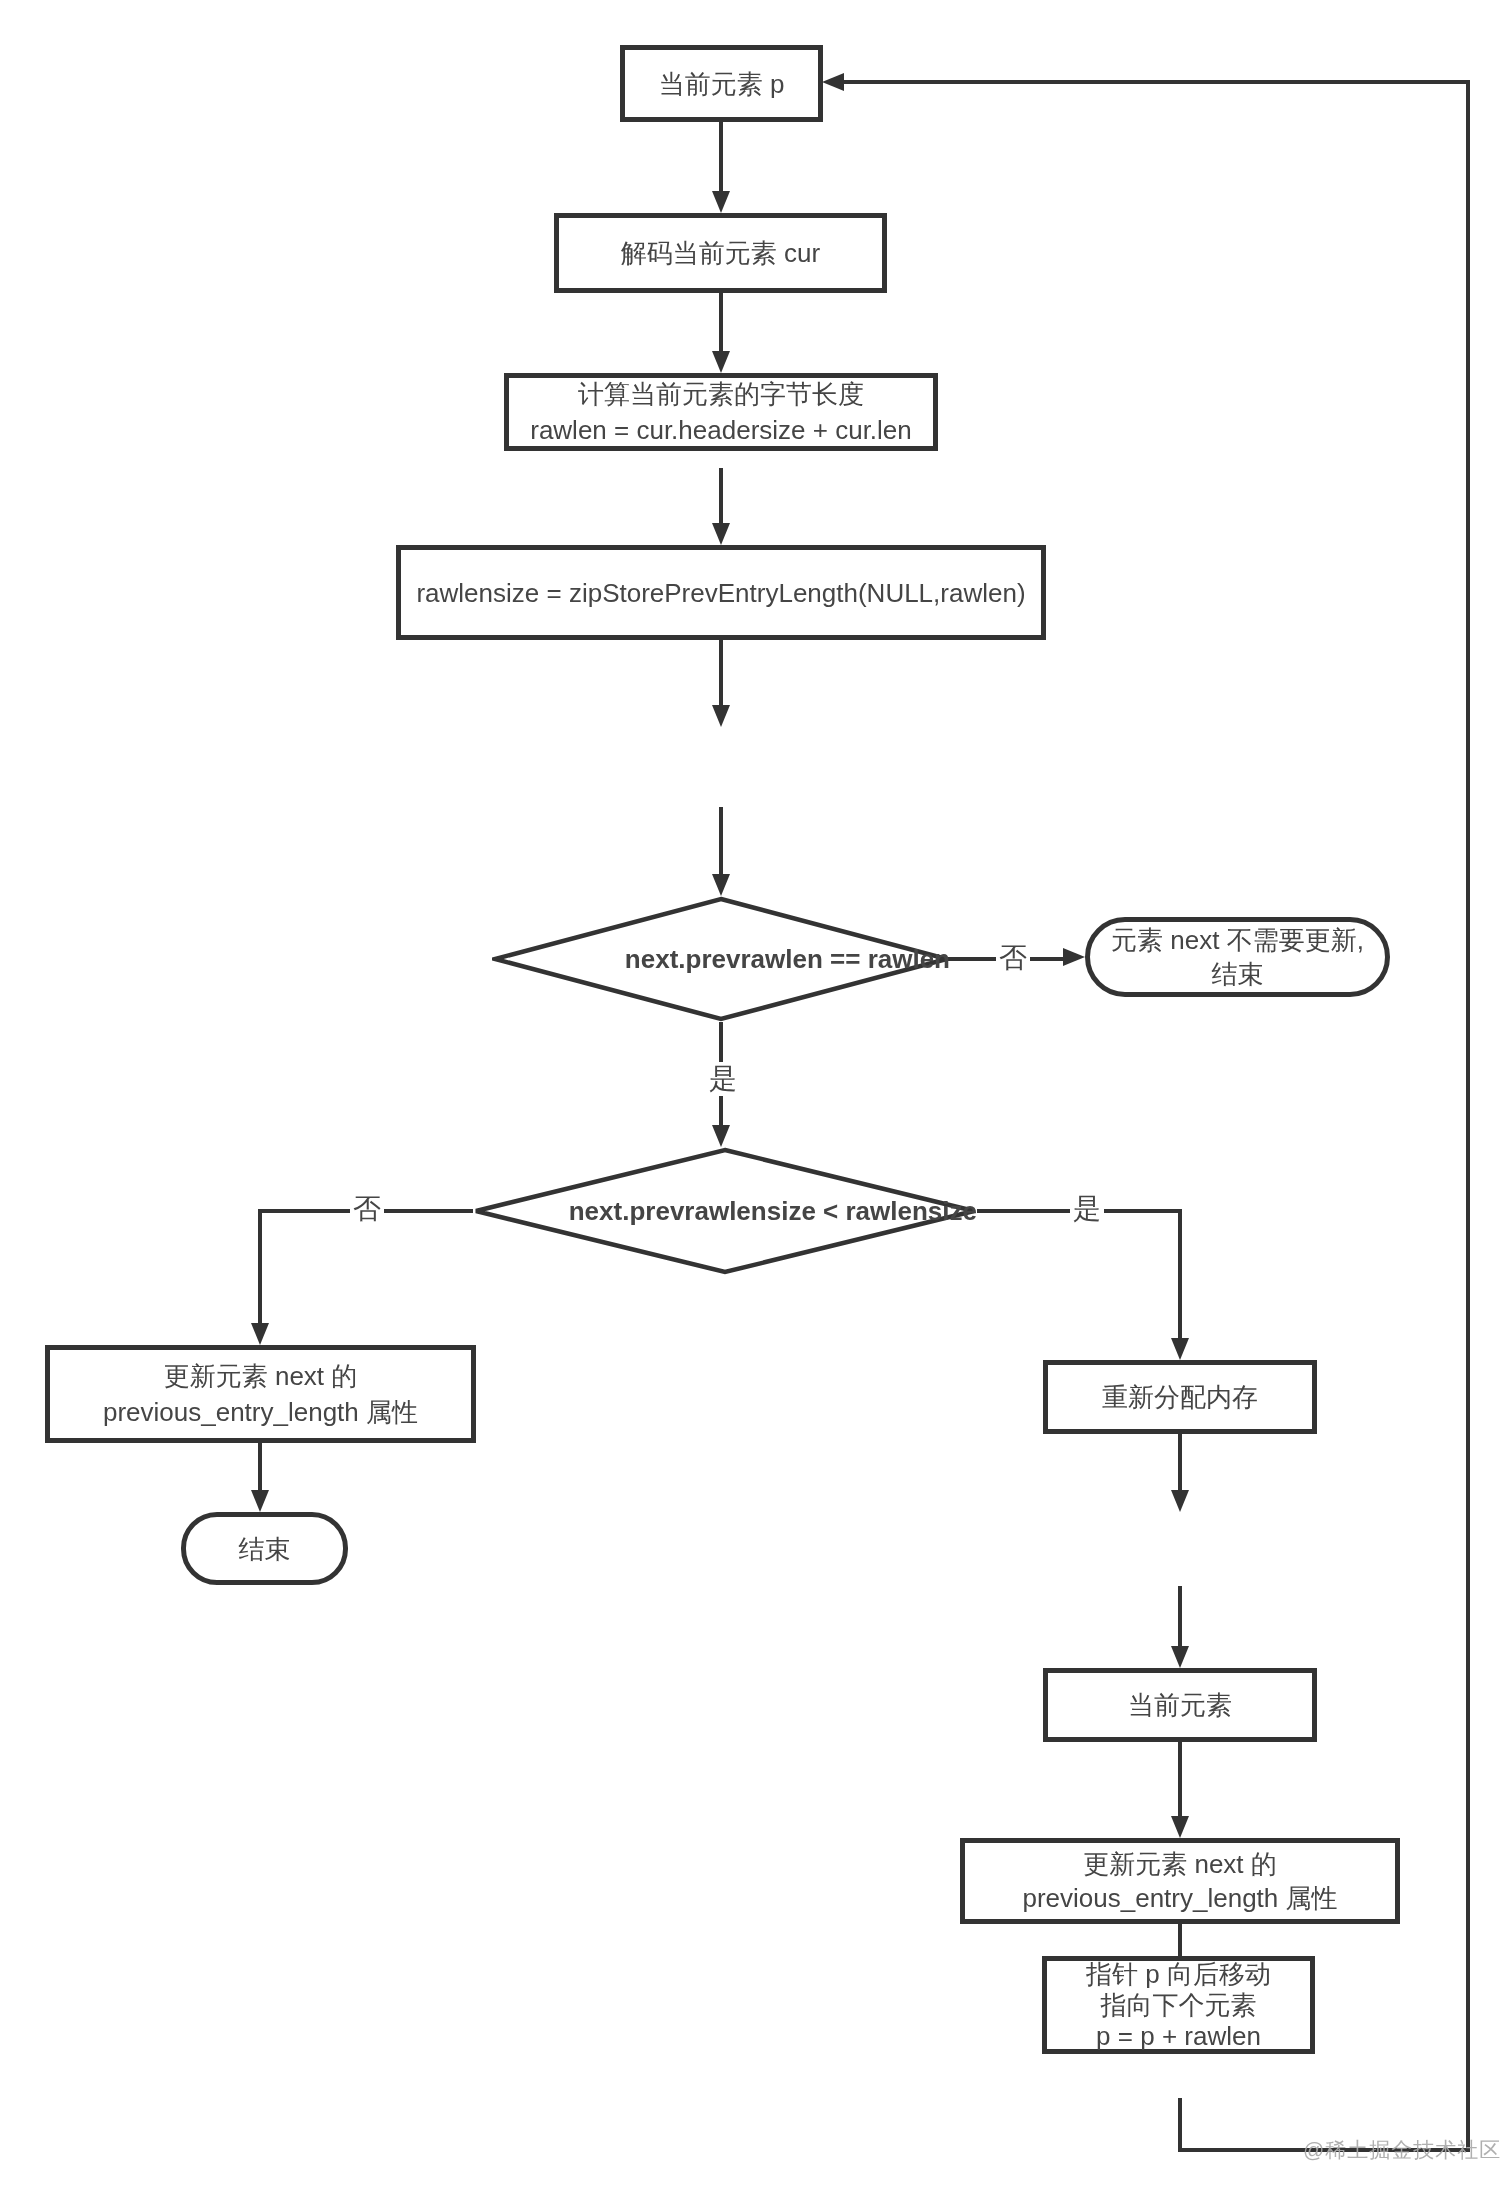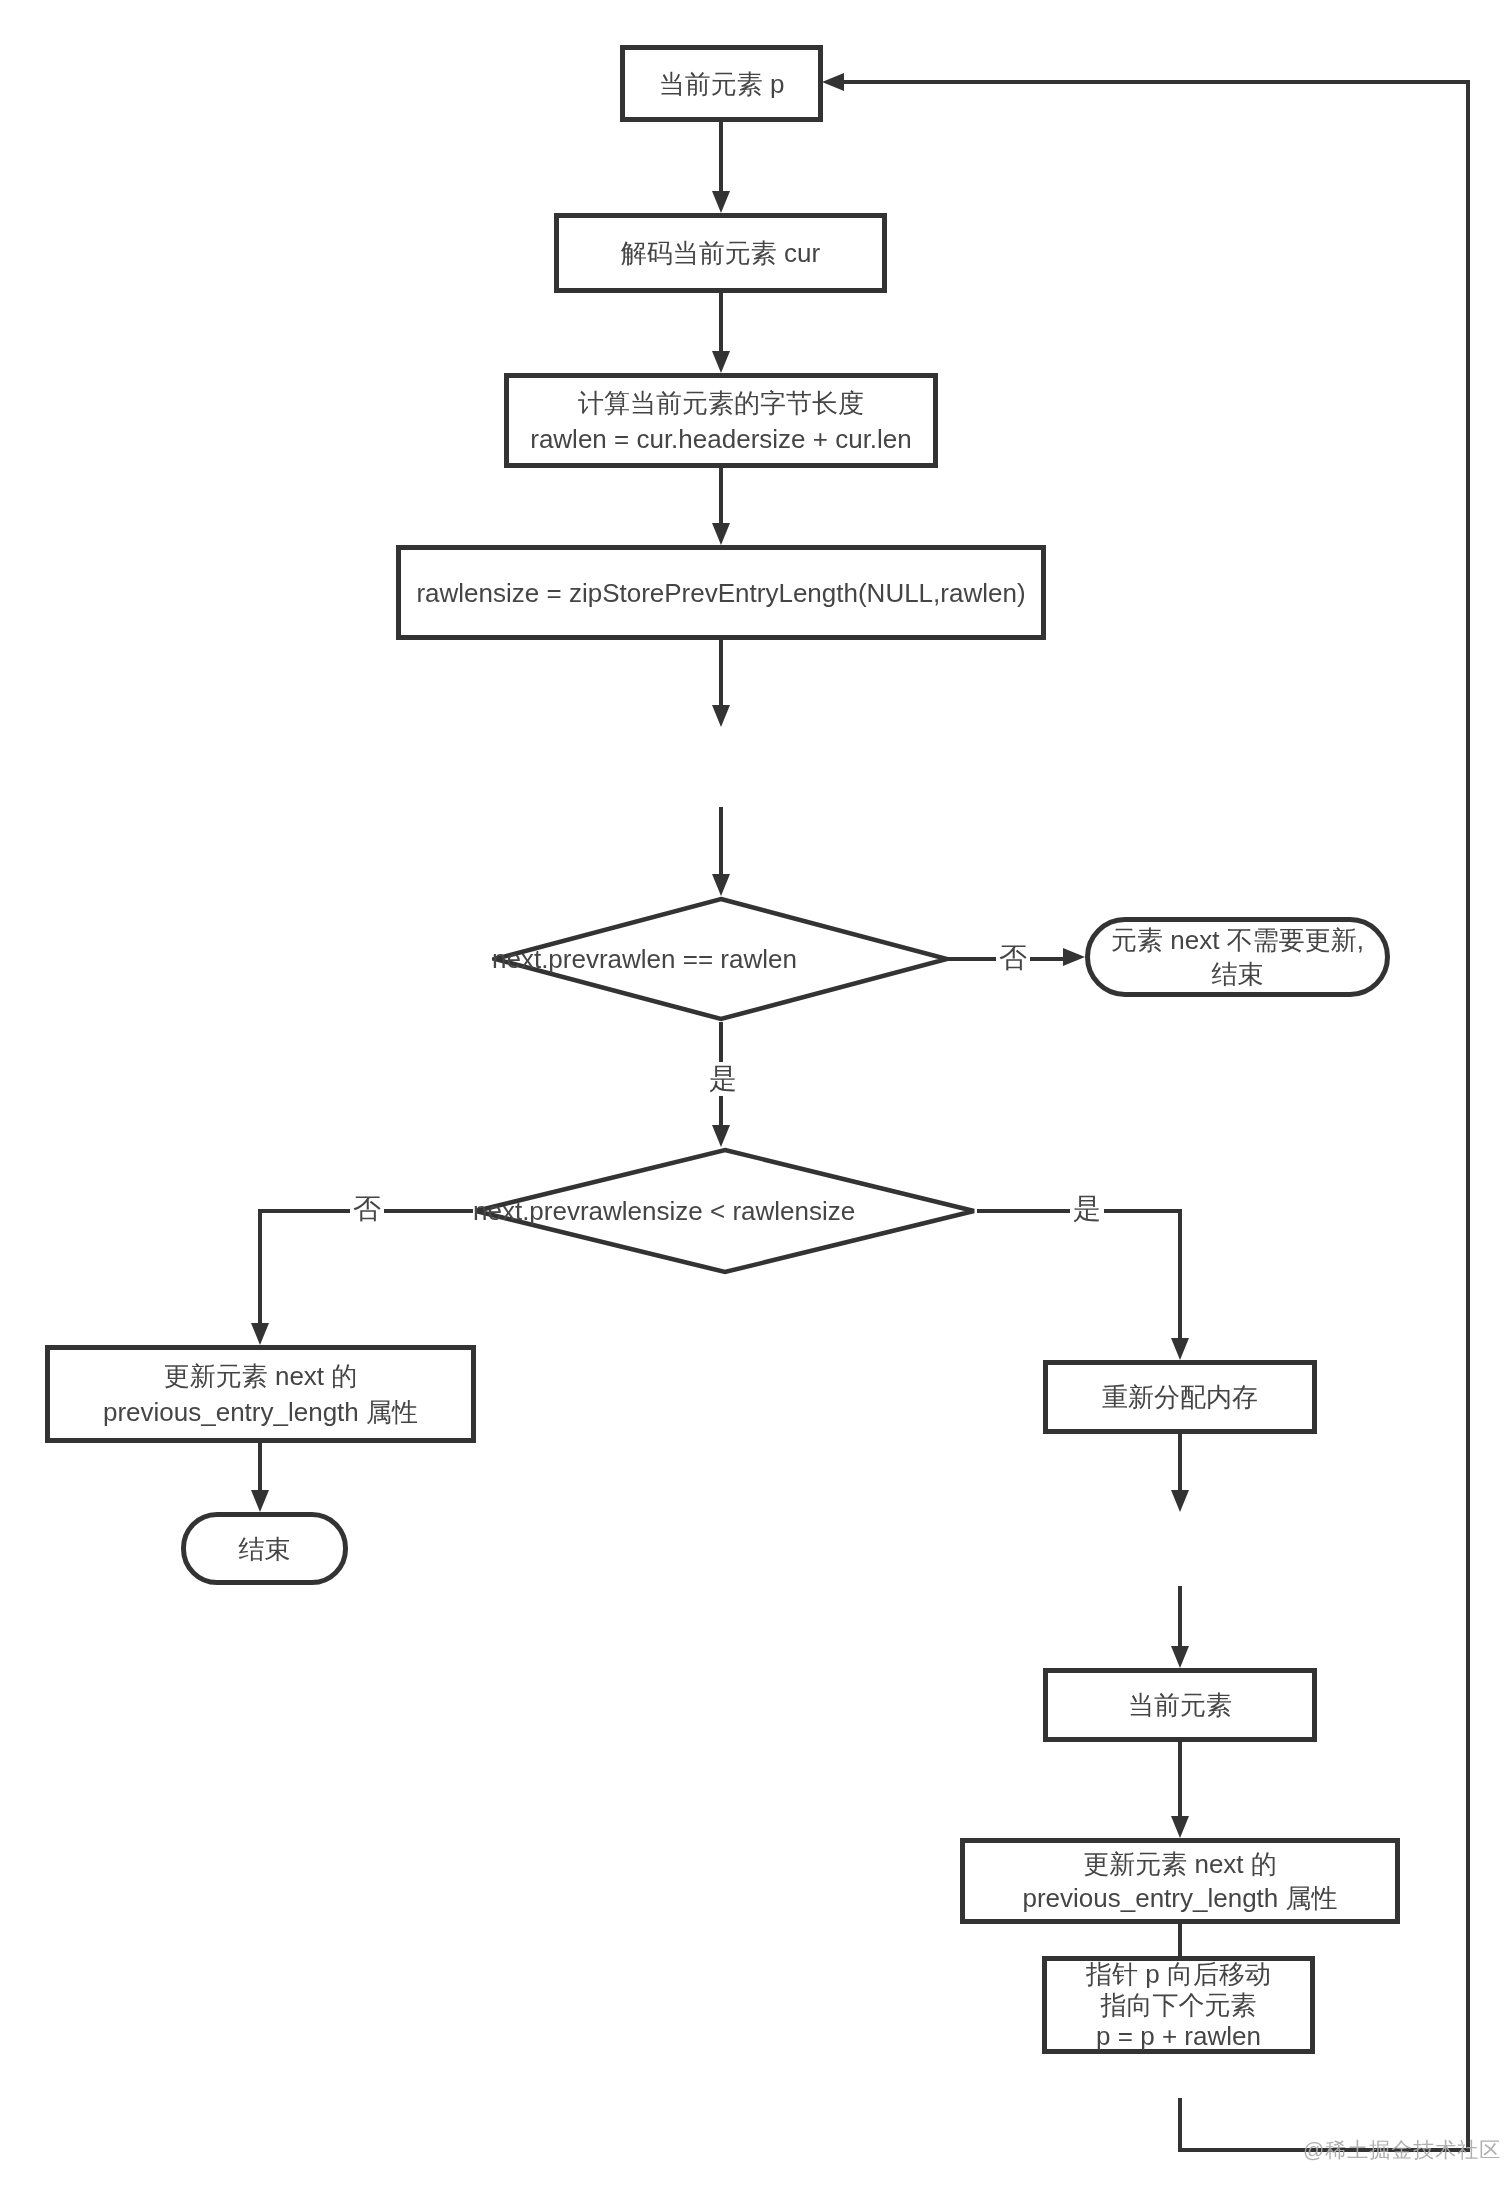--- a/index.html
+++ b/index.html
@@ -18,21 +18,21 @@
   .terminal.small{border-radius:36px;}
   .vline,.hline{position:absolute;background:#333333;z-index:1;}
   .vline{width:4px;}
   .hline{height:4px;}
   .arrow-down{position:absolute;width:0;height:0;border-left:9px solid transparent;
     border-right:9px solid transparent;border-top:22px solid #333333;z-index:1;}
   .arrow-right{position:absolute;width:0;height:0;border-top:9px solid transparent;
     border-bottom:9px solid transparent;border-left:22px solid #333333;z-index:1;}
   .arrow-left{position:absolute;width:0;height:0;border-top:9px solid transparent;
     border-bottom:9px solid transparent;border-right:22px solid #333333;z-index:1;}
-  .diamond{position:absolute;display:flex;align-items:center;justify-content:flex-start;z-index:2;}
+  .diamond{position:absolute;display:flex;align-items:center;justify-content:flex-end;z-index:2;font-weight:bold;}
   .diamond svg{position:absolute;left:0;top:0;}
   .diamond polygon{fill:#ffffff;stroke:#333333;stroke-width:4.5;}
   .dtext{position:relative;z-index:1;font-size:26px;white-space:nowrap;}
   .elabel{position:absolute;background:#ffffff;font-size:28px;line-height:34px;
     padding:0 3px;z-index:3;white-space:nowrap;}
   .watermark{position:absolute;font-size:21px;color:rgba(168,168,168,0.92);
     letter-spacing:1px;z-index:4;white-space:nowrap;}
 </style>
 </head>
 <body>
@@ -40,21 +40,21 @@
 <div id="canvas">
 
   <div class="node" style="left:620px;top:45px;width:203px;height:77px">
     <div class="ln">当前元素 p</div>
   </div>
 
   <div class="node" style="left:554px;top:213px;width:333px;height:80px">
     <div class="ln">解码当前元素 cur</div>
   </div>
 
-  <div class="node" style="left:504px;top:373px;width:434px;height:95px">
+  <div class="node" style="left:504px;top:373px;width:434px;height:78px">
     <div class="ln">计算当前元素的字节长度</div>
     <div class="ln">rawlen = cur.headersize + cur.len</div>
   </div>
 
   <div class="node" style="left:396px;top:545px;width:650px;height:95px">
     <div class="ln">rawlensize = zipStorePrevEntryLength(NULL,rawlen)</div>
   </div>
 
 
   <div class="diamond" style="left:492px;top:896px;width:458px;height:126px">

